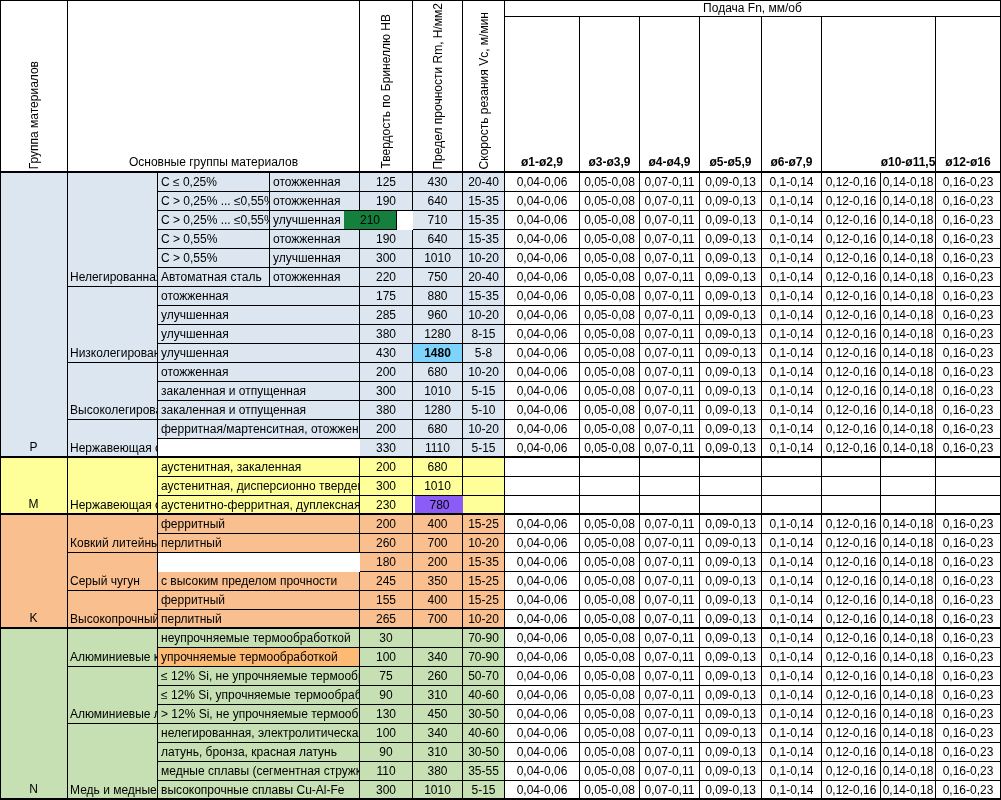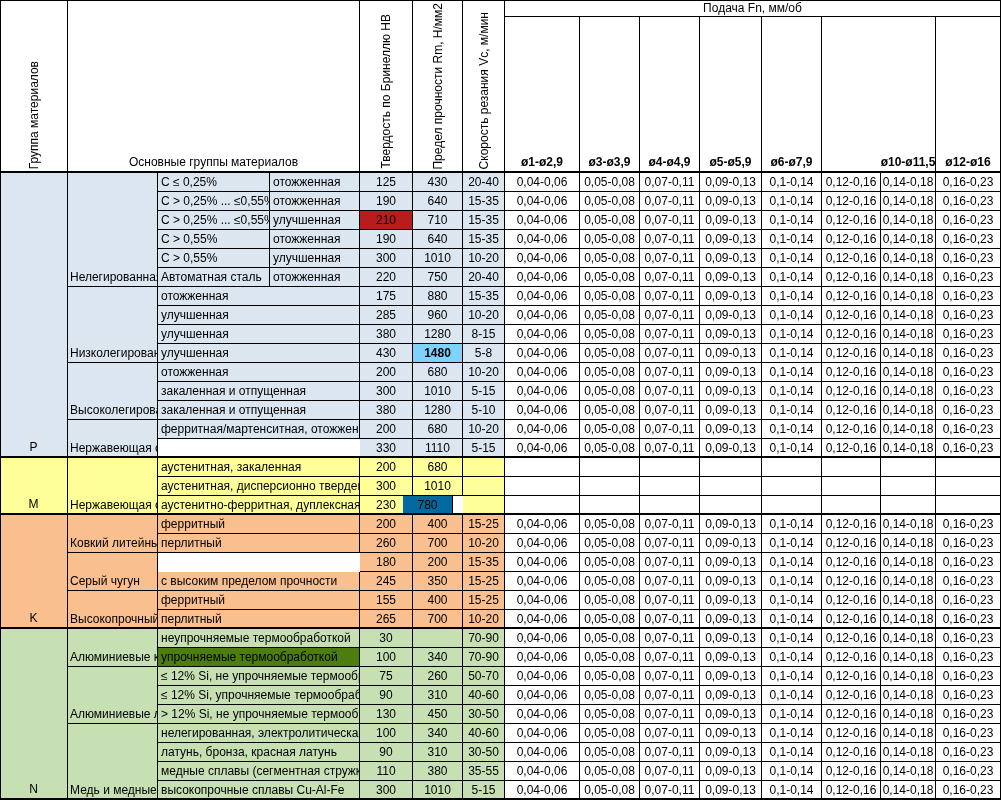--- a/index.html
+++ b/index.html
@@ -105,21 +105,21 @@
     <div class="cell cc" style="left: 505px; top: 192px; width: 75px; height: 19px; background: rgb(255, 255, 255);">0,04-0,06</div>
     <div class="cell cc" style="left: 580px; top: 192px; width: 60px; height: 19px; background: rgb(255, 255, 255);">0,05-0,08</div>
     <div class="cell cc" style="left: 640px; top: 192px; width: 60px; height: 19px; background: rgb(255, 255, 255);">0,07-0,11</div>
     <div class="cell cc" style="left: 700px; top: 192px; width: 62px; height: 19px; background: rgb(255, 255, 255);">0,09-0,13</div>
     <div class="cell cc" style="left: 762px; top: 192px; width: 60px; height: 19px; background: rgb(255, 255, 255);">0,1-0,14</div>
     <div class="cell cc" style="left: 822px; top: 192px; width: 59px; height: 19px; background: rgb(255, 255, 255);">0,12-0,16</div>
     <div class="cell cc" style="left: 881px; top: 192px; width: 55px; height: 19px; background: rgb(255, 255, 255);">0,14-0,18</div>
     <div class="cell cc" style="left: 936px; top: 192px; width: 65px; height: 19px; background: rgb(255, 255, 255);">0,16-0,23</div>
     <div class="cell lm" style="left: 158px; top: 211px; width: 112px; height: 19px; background: rgb(220, 230, 241);">C &gt; 0,25% ... ≤0,55%</div>
     <div class="cell lm" style="left: 270px; top: 211px; width: 90px; height: 19px; background: rgb(220, 230, 241);">улучшенная</div>
-    <div class="cell cc" style="left: 360px; top: 211px; width: 53px; height: 19px; background: #b91c1c;">210</div>
+    <div class="cell cc" style="left: 344px; top: 211px; width: 53px; height: 19px; background: #15803d;">210</div>
     <div class="cell cc" style="left: 413px; top: 211px; width: 50px; height: 19px; background: rgb(220, 230, 241);">710</div>
     <div class="cell cc" style="left: 463px; top: 211px; width: 42px; height: 19px; background: rgb(220, 230, 241);">15-35</div>
     <div class="cell cc" style="left: 505px; top: 211px; width: 75px; height: 19px; background: rgb(255, 255, 255);">0,04-0,06</div>
     <div class="cell cc" style="left: 580px; top: 211px; width: 60px; height: 19px; background: rgb(255, 255, 255);">0,05-0,08</div>
     <div class="cell cc" style="left: 640px; top: 211px; width: 60px; height: 19px; background: rgb(255, 255, 255);">0,07-0,11</div>
     <div class="cell cc" style="left: 700px; top: 211px; width: 62px; height: 19px; background: rgb(255, 255, 255);">0,09-0,13</div>
     <div class="cell cc" style="left: 762px; top: 211px; width: 60px; height: 19px; background: rgb(255, 255, 255);">0,1-0,14</div>
     <div class="cell cc" style="left: 822px; top: 211px; width: 59px; height: 19px; background: rgb(255, 255, 255);">0,12-0,16</div>
     <div class="cell cc" style="left: 881px; top: 211px; width: 55px; height: 19px; background: rgb(255, 255, 255);">0,14-0,18</div>
     <div class="cell cc" style="left: 936px; top: 211px; width: 65px; height: 19px; background: rgb(255, 255, 255);">0,16-0,23</div>
@@ -288,21 +288,21 @@
     <div class="cell cc" style="left: 505px; top: 477px; width: 75px; height: 19px; background: rgb(255, 255, 255);"></div>
     <div class="cell cc" style="left: 580px; top: 477px; width: 60px; height: 19px; background: rgb(255, 255, 255);"></div>
     <div class="cell cc" style="left: 640px; top: 477px; width: 60px; height: 19px; background: rgb(255, 255, 255);"></div>
     <div class="cell cc" style="left: 700px; top: 477px; width: 62px; height: 19px; background: rgb(255, 255, 255);"></div>
     <div class="cell cc" style="left: 762px; top: 477px; width: 60px; height: 19px; background: rgb(255, 255, 255);"></div>
     <div class="cell cc" style="left: 822px; top: 477px; width: 59px; height: 19px; background: rgb(255, 255, 255);"></div>
     <div class="cell cc" style="left: 881px; top: 477px; width: 55px; height: 19px; background: rgb(255, 255, 255);"></div>
     <div class="cell cc" style="left: 936px; top: 477px; width: 65px; height: 19px; background: rgb(255, 255, 255);"></div>
     <div class="cell lm" style="left: 158px; top: 496px; width: 202px; height: 19px; background: rgb(255, 255, 153);">аустенитно-ферритная, дуплексная</div>
     <div class="cell cc" style="left: 360px; top: 496px; width: 53px; height: 19px; background: rgb(255, 255, 153);">230</div>
-    <div class="cell cc" style="left: 403px; top: 496px; width: 50px; height: 19px; background: #0369a1;">780</div>
+    <div class="cell cc" style="left: 415px; top: 496px; width: 50px; height: 19px; background: #8b5cf6;">780</div>
     <div class="cell cc" style="left: 463px; top: 496px; width: 42px; height: 19px; background: rgb(255, 255, 153);"></div>
     <div class="cell cc" style="left: 505px; top: 496px; width: 75px; height: 19px; background: rgb(255, 255, 255);"></div>
     <div class="cell cc" style="left: 580px; top: 496px; width: 60px; height: 19px; background: rgb(255, 255, 255);"></div>
     <div class="cell cc" style="left: 640px; top: 496px; width: 60px; height: 19px; background: rgb(255, 255, 255);"></div>
     <div class="cell cc" style="left: 700px; top: 496px; width: 62px; height: 19px; background: rgb(255, 255, 255);"></div>
     <div class="cell cc" style="left: 762px; top: 496px; width: 60px; height: 19px; background: rgb(255, 255, 255);"></div>
     <div class="cell cc" style="left: 822px; top: 496px; width: 59px; height: 19px; background: rgb(255, 255, 255);"></div>
     <div class="cell cc" style="left: 881px; top: 496px; width: 55px; height: 19px; background: rgb(255, 255, 255);"></div>
     <div class="cell cc" style="left: 936px; top: 496px; width: 65px; height: 19px; background: rgb(255, 255, 255);"></div>
     <div class="cell lm" style="left: 158px; top: 515px; width: 202px; height: 19px; background: rgb(250, 191, 143);">ферритный</div>
@@ -381,21 +381,21 @@
     <div class="cell cc" style="left: 413px; top: 629px; width: 50px; height: 19px; background: rgb(198, 224, 180);"></div>
     <div class="cell cc" style="left: 463px; top: 629px; width: 42px; height: 19px; background: rgb(198, 224, 180);">70-90</div>
     <div class="cell cc" style="left: 505px; top: 629px; width: 75px; height: 19px; background: rgb(255, 255, 255);">0,04-0,06</div>
     <div class="cell cc" style="left: 580px; top: 629px; width: 60px; height: 19px; background: rgb(255, 255, 255);">0,05-0,08</div>
     <div class="cell cc" style="left: 640px; top: 629px; width: 60px; height: 19px; background: rgb(255, 255, 255);">0,07-0,11</div>
     <div class="cell cc" style="left: 700px; top: 629px; width: 62px; height: 19px; background: rgb(255, 255, 255);">0,09-0,13</div>
     <div class="cell cc" style="left: 762px; top: 629px; width: 60px; height: 19px; background: rgb(255, 255, 255);">0,1-0,14</div>
     <div class="cell cc" style="left: 822px; top: 629px; width: 59px; height: 19px; background: rgb(255, 255, 255);">0,12-0,16</div>
     <div class="cell cc" style="left: 881px; top: 629px; width: 55px; height: 19px; background: rgb(255, 255, 255);">0,14-0,18</div>
     <div class="cell cc" style="left: 936px; top: 629px; width: 65px; height: 19px; background: rgb(255, 255, 255);">0,16-0,23</div>
-    <div class="cell lm" style="left: 158px; top: 648px; width: 202px; height: 19px; background: #4d7c0f;">упрочняемые термообработкой</div>
+    <div class="cell lm" style="left: 158px; top: 648px; width: 202px; height: 19px; background: #fdba74;">упрочняемые термообработкой</div>
     <div class="cell cc" style="left: 360px; top: 648px; width: 53px; height: 19px; background: rgb(198, 224, 180);">100</div>
     <div class="cell cc" style="left: 413px; top: 648px; width: 50px; height: 19px; background: rgb(198, 224, 180);">340</div>
     <div class="cell cc" style="left: 463px; top: 648px; width: 42px; height: 19px; background: rgb(198, 224, 180);">70-90</div>
     <div class="cell cc" style="left: 505px; top: 648px; width: 75px; height: 19px; background: rgb(255, 255, 255);">0,04-0,06</div>
     <div class="cell cc" style="left: 580px; top: 648px; width: 60px; height: 19px; background: rgb(255, 255, 255);">0,05-0,08</div>
     <div class="cell cc" style="left: 640px; top: 648px; width: 60px; height: 19px; background: rgb(255, 255, 255);">0,07-0,11</div>
     <div class="cell cc" style="left: 700px; top: 648px; width: 62px; height: 19px; background: rgb(255, 255, 255);">0,09-0,13</div>
     <div class="cell cc" style="left: 762px; top: 648px; width: 60px; height: 19px; background: rgb(255, 255, 255);">0,1-0,14</div>
     <div class="cell cc" style="left: 822px; top: 648px; width: 59px; height: 19px; background: rgb(255, 255, 255);">0,12-0,16</div>
     <div class="cell cc" style="left: 881px; top: 648px; width: 55px; height: 19px; background: rgb(255, 255, 255);">0,14-0,18</div>

